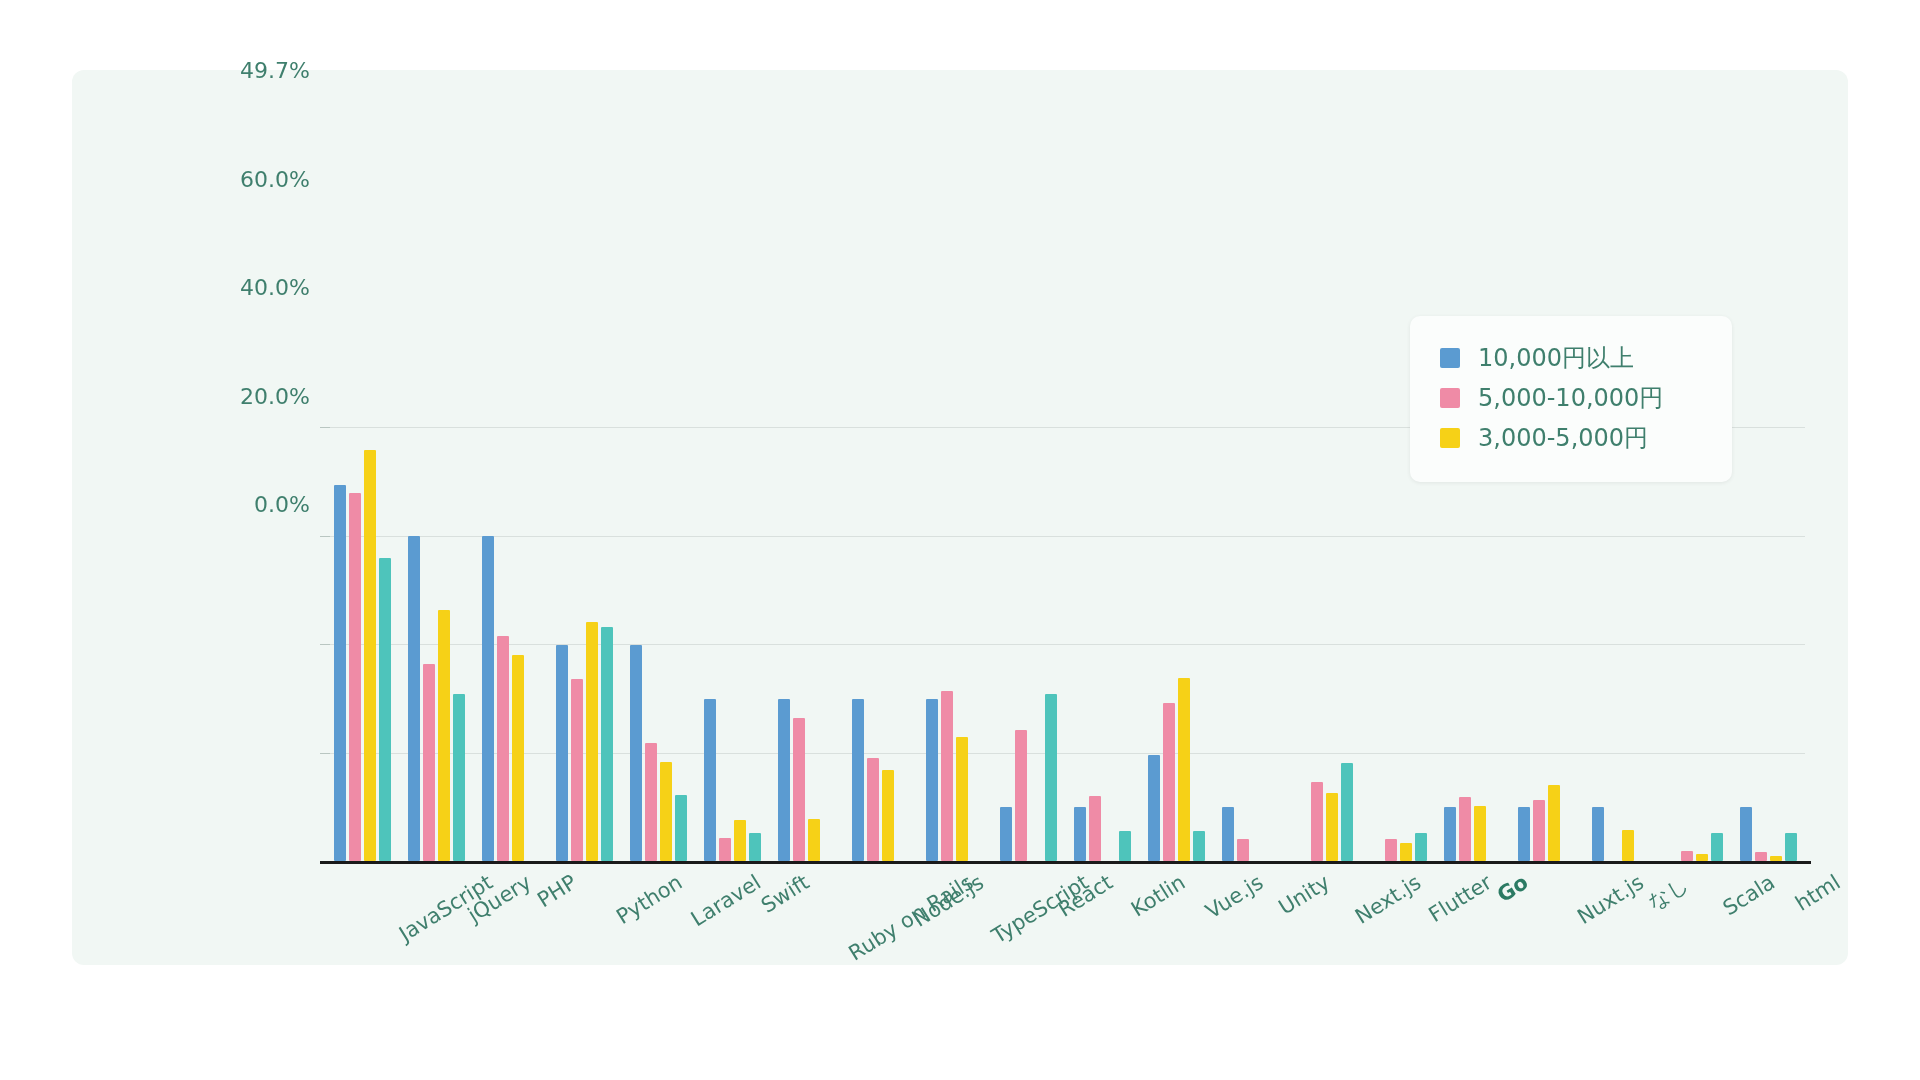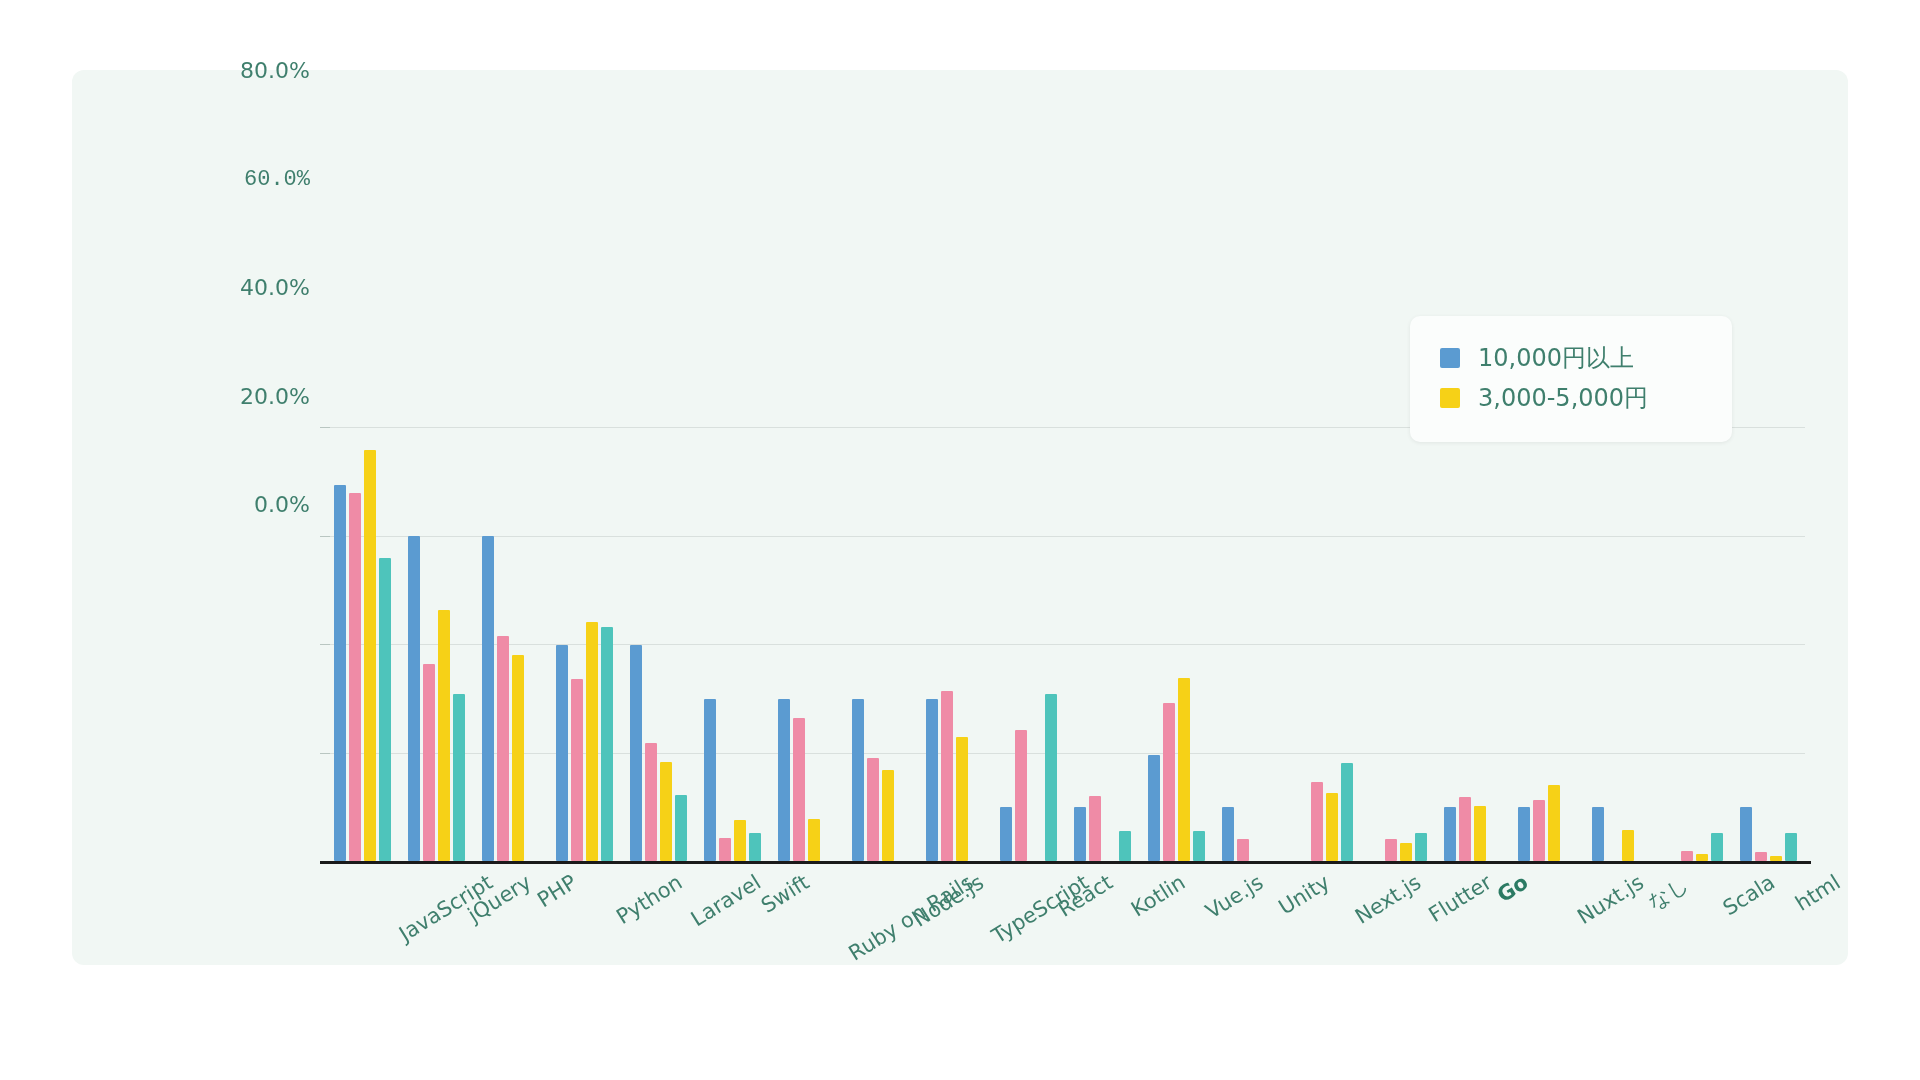--- a/index.html
+++ b/index.html
@@ -175,22 +175,22 @@
 
 <div id="root">
 
   <div id="card">
 
 
     <div id="yaxis">
         <div class="ytick" style="top: 434px;">0.0%</div>
         <div class="ytick" style="top: 325.5px; margin-left: 35px;">20.0%</div>
         <div class="ytick" style="top: 217px;">40.0%</div>
-        <div class="ytick" style="top: 108.5px; font-family: Liberation Mono, monospace;">60.0%</div>
-        <div class="ytick" style="top: 0px;">80.0%</div>
+        <div class="ytick" style="top: 108.5px;">60.0%</div>
+        <div class="ytick" style="top: 0px;">49.7%</div>
       </div>
     <div id="gridlines">
         <div class="gridline" style="top: 682.5px; left: 254px; width: 1479px;"></div>
         <div class="gridline" style="top: 574px; left: 254px; width: 1479px;"></div>
         <div class="gridline" style="top: 465.5px; left: 254px; width: 1479px;"></div>
         <div class="gridline" style="top: 357px; left: 254px; width: 1479px;"></div>
       </div>
     <div id="tickmarks">
         <div class="ytickmark" style="top: 791px;"></div>
         <div class="ytickmark" style="top: 682.5px;"></div>
@@ -346,20 +346,24 @@
         <div class="xlabel" style="left: 1638.08px;">Scala</div>
         <div class="xlabel" style="left: 1712.02px;">html</div>
       </div>
 
     <div id="legend">
         <div class="legend-row">
           <span class="legend-swatch" style="background: rgb(91, 155, 209);"></span>
           <span class="legend-label">10,000円以上</span>
         </div>
         <div class="legend-row">
+          <span class="legend-swatch" style="background: rgb(239, 139, 166);"></span>
+          <span class="legend-label">5,000-10,000円</span>
+        </div>
+        <div class="legend-row">
           <span class="legend-swatch" style="background: rgb(246, 209, 23);"></span>
           <span class="legend-label">3,000-5,000円</span>
         </div>
       </div>
 
   </div>
 
 
 </div>
 

